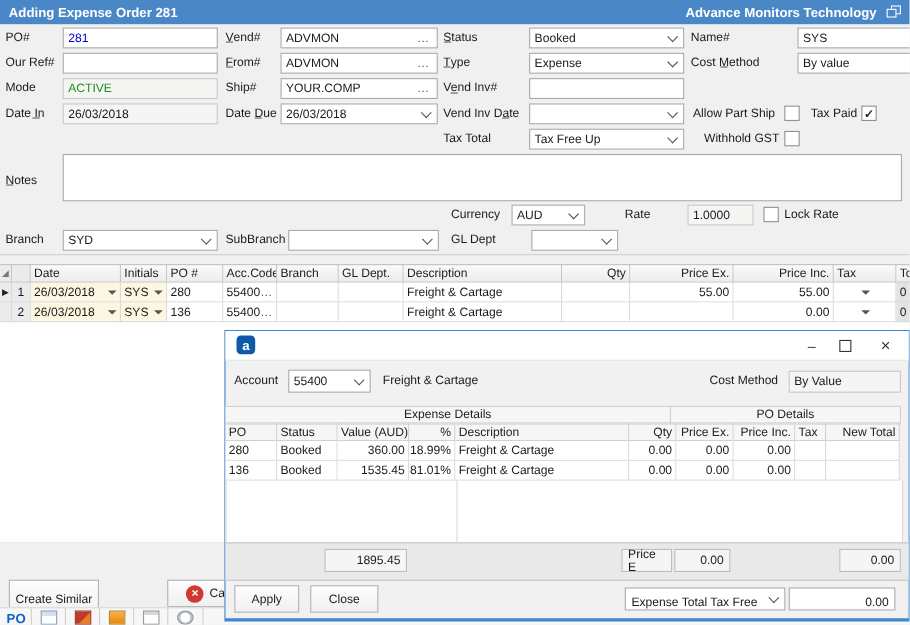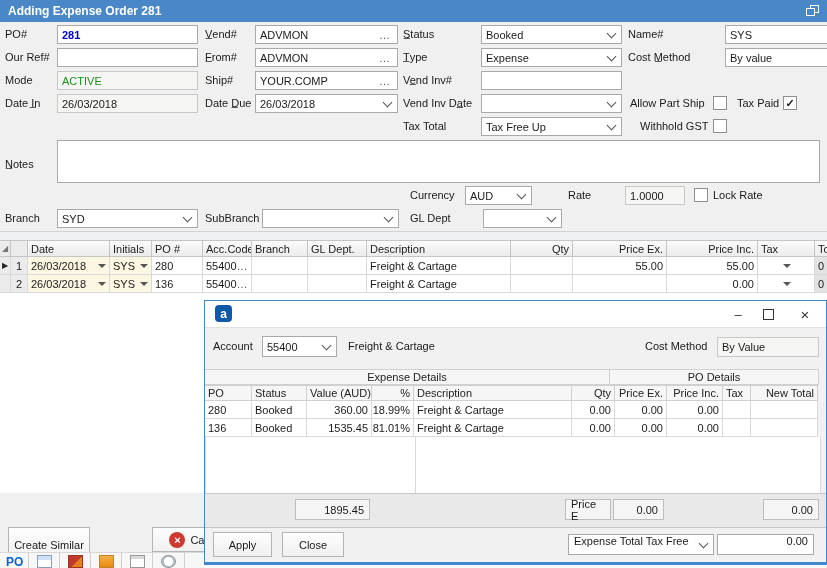--- a/index.html
+++ b/index.html
@@ -16,21 +16,21 @@
   
   .lbl{position:absolute;white-space:nowrap}
   .inp{position:absolute;box-sizing:border-box;height:19px;background:#fff;border:1px solid #a9a9a9;
        display:flex;align-items:center;padding:0 4px;white-space:nowrap;overflow:hidden}
   .ro{background:#f5f5f4;border-color:#c8c8c8}
   .chev{position:absolute;right:6px;top:50%;width:6px;height:6px;margin-top:-5px;
         border-right:1px solid #555;border-bottom:1px solid #555;transform:rotate(45deg)}
   .dots{margin-left:auto;color:#555;letter-spacing:1px;padding-right:2px}
   .cb{position:absolute;box-sizing:border-box;width:14px;height:14px;background:#fff;border:1px solid #8f8f8f;
       display:flex;align-items:center;justify-content:center;font-weight:bold;color:#222;font-size:11px}
-  .po-val{color:#0000cc;font-weight:bold}
+  .po-val{color:#0000cc;font-weight:normal}
   .mode-val{color:#1e8f1e}
   .grip{position:absolute;left:410px;top:234px;width:30px;height:3px;
         background:repeating-linear-gradient(90deg,#888 0 3px,transparent 3px 6px)}
   .split{left:0;top:231px;width:827px;height:9px;background:#eef0f1;border-top:1px solid #d2d2d2;border-bottom:1px solid #c8c8c8}
   
   .grid{left:0;top:240px;width:827px;overflow:hidden}
   .grow{display:flex;width:866px}
   .gc{box-sizing:border-box;height:18px;border-right:1px solid #d9d9d9;border-bottom:1px solid #d9d9d9;
       background:#fff;display:flex;align-items:center;padding:0 3px;white-space:nowrap;overflow:hidden}
   .hc{height:17px;background:linear-gradient(#fafafa,#ececec);border-right:1px solid #c5c5c5;
@@ -79,35 +79,36 @@
   .dgr{display:flex;width:614px}
   .ctr{justify-content:center}
   .dtablefill{position:absolute;left:0;top:136px;width:614px;height:56px;background:#fff;
               border-left:1px solid #d9d9d9;border-right:1px solid #d9d9d9}
   .vline{position:absolute;left:209px;top:0;width:1px;height:56px;background:#d9d9d9}
   .band{position:absolute;left:0;top:192px;width:621px;height:33px;background:#e9e9e9;
         border-top:1px solid #c6c6c6;border-bottom:1px solid #c6c6c6}
   .sumbox{position:absolute;top:5px;height:21px;box-sizing:border-box;background:#f5f5f5;border:1px solid #bdbdbd;
           display:flex;align-items:center;justify-content:flex-end;padding:0 5px}
   .field{position:absolute;box-sizing:border-box;height:21px;background:#fff;border:1px solid #a9a9a9;
-         display:flex;align-items:flex-start;padding:0 5px}
+         display:flex;align-items:flex-end;padding:0 5px}
   
   .c0{width:11px}.c1{width:17px}.c2{width:82px}.c3{width:42px}.c4{width:51px}.c5{width:49px}
   .c6{width:56px}.c7{width:59px}.c8{width:144px}.c9{width:62px}.c10{width:94px}.c11{width:91px}
   .c12{width:57px}.c13{width:51px}
   
   .e0{width:47px}.e1{width:55px}.e2{width:65px}.e3{width:42px}.e4{width:158px}.e5{width:43px}
   .e6{width:52px}.e7{width:56px}.e8{width:28px}.e9{width:67px}
   .g0{width:209px}.g1{width:405px}
 </style>
 </head>
 <body>
 
 <div class="abs titlebar">
   <span class="tl">Adding Expense Order 281</span>
+  <span class="tr">Advance Monitors Technology</span>
   <span class="restore"></span>
 </div>
 
 <span class="lbl" style="left:5px;top:28px">PO#</span>
 <div class="inp" style="left:57px;top:25px;width:141px">
     <span class="po-val">281</span>
   </div>
 <span class="lbl" style="left:205px;top:28px">V̲end#</span>
 <div class="inp" style="left:255px;top:25px;width:143px">
     <span>ADVMON</span>

